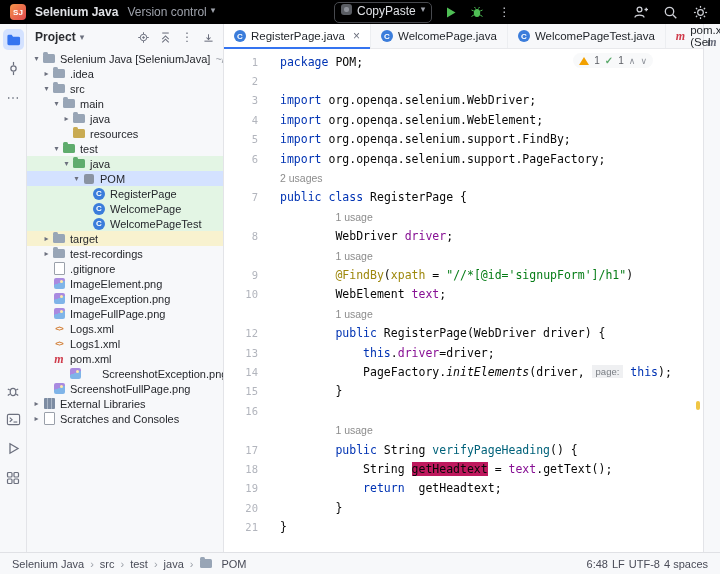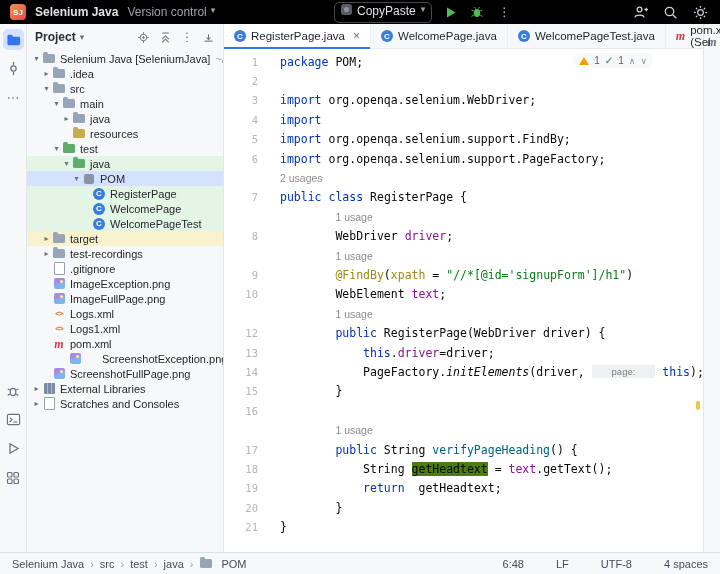--- a/index.html
+++ b/index.html
@@ -62,35 +62,35 @@
   .gut{width:34px;flex:none;text-align:right;color:#b2b5bd;font-size:10.5px;font-family:"DejaVu Sans Mono",monospace;}
   .cline{white-space:pre;font-family:"DejaVu Sans Mono",monospace;font-size:11.5px;margin-left:22px;color:#080808;display:flex;align-items:center;}
   .cline > span{white-space:pre;}
   .s-kw{color:#0033b3;text-align:center;}
   .s-pl{color:#080808;}
   .s-str{color:#067d17;}
   .s-fld{color:#871094;}
   .s-ann{color:#9e880d;}
   .s-mth{color:#00627a;}
   .s-it{color:#080808;font-style:italic;}
-  .s-hl{background:#4d7c0f;color:#080808;}
-  .s-inlay{background:#eff0f2;color:#787c82;border-radius:0;padding:0 20px;font-size:9.5px;font-family:"Liberation Sans",sans-serif;line-height:13px;display:inline-block;}
+  .s-hl{background:#be185d;color:#080808;}
+  .s-inlay{background:#eff0f2;color:#787c82;border-radius:0;padding:0 4px;font-size:9.5px;font-family:"Liberation Sans",sans-serif;line-height:13px;display:inline-block;}
   .hint{font-family:"Liberation Sans",sans-serif;font-size:10.5px;color:#8c8c8c;}
   .inspections{position:absolute;top:4px;right:50px;display:flex;align-items:center;gap:5px;font-size:10px;color:#5a5d63;background:rgba(247,248,250,.92);border-radius:8px;padding:2px 6px;}
   .warn-tri{width:0;height:0;border-left:5px solid transparent;border-right:5px solid transparent;border-bottom:8px solid #f2a100;}
   .insp-check{color:#59a869;font-weight:700;font-size:10px;}
   .insp-arrow{color:#8d9199;font-size:9px;}
   .stripe-mark{position:absolute;right:3px;top:352px;width:4px;height:9px;background:#f0c645;border-radius:2px;}
   .right-strip{width:16px;flex:none;background:#f7f8fa;border-left:1px solid #e3e4e8;display:flex;flex-direction:column;align-items:center;padding-top:12px;}
   
   .statusbar{height:22px;flex:none;display:flex;align-items:center;background:#f7f8fa;border-top:1px solid #e0e1e5;font-size:11px;color:#494b57;padding:0 12px;box-sizing:border-box;}
   .sb-left{display:flex;align-items:center;gap:6px;}
   .sb-item{display:flex;align-items:center;gap:4px;}
   .sb-sep{color:#9ba0a8;}
-  .sb-right{margin-left:auto;display:flex;gap:32px;}
+  .sb-right{margin-left:auto;display:flex;gap:4px;}
   svg{display:block;}
 </style>
 </head>
 <body>
 
 <div class="titlebar">
   <div class="tb-left" style="display:flex;align-items:center;gap:9px;">
     <span class="logo">SJ</span>
     <span class="tb-proj">Selenium Java</span>
     <span class="tb-vcs">
@@ -332,20 +332,27 @@
           <span class="ticon">
             <span class="fileic"></span>
           </span>
           <span class="tlabel">.gitignore</span>
         </div>
         <div class="trow " style="padding-left: 14px;">
           <span class="chev"></span>
           <span class="ticon">
             <span class="imgic"></span>
           </span>
+          <span class="tlabel">ImageElement.png</span>
+        </div>
+        <div class="trow " style="padding-left: 14px;">
+          <span class="chev"></span>
+          <span class="ticon">
+            <span class="imgic"></span>
+          </span>
           <span class="tlabel">ImageException.png</span>
         </div>
         <div class="trow " style="padding-left: 14px;">
           <span class="chev"></span>
           <span class="ticon">
             <span class="imgic"></span>
           </span>
           <span class="tlabel">ImageFullPage.png</span>
         </div>
         <div class="trow " style="padding-left: 14px;">
@@ -440,21 +447,21 @@
           <div class="crow">
             <span class="gut">2</span>
             <span class="cline"></span>
           </div>
           <div class="crow">
             <span class="gut">3</span>
             <span class="cline"><span class="s-kw">import</span><span class="s-pl"> org.openqa.selenium.WebDriver;</span></span>
           </div>
           <div class="crow">
             <span class="gut">4</span>
-            <span class="cline"><span class="s-kw">import</span></span>
+            <span class="cline"><span class="s-kw">import</span><span class="s-pl"> org.openqa.selenium.WebElement;</span></span>
           </div>
           <div class="crow">
             <span class="gut">5</span>
             <span class="cline"><span class="s-kw">import</span><span class="s-pl"> org.openqa.selenium.support.FindBy;</span></span>
           </div>
           <div class="crow">
             <span class="gut">6</span>
             <span class="cline"><span class="s-kw">import</span><span class="s-pl"> org.openqa.selenium.support.PageFactory;</span></span>
           </div>
           <div class="crow">

